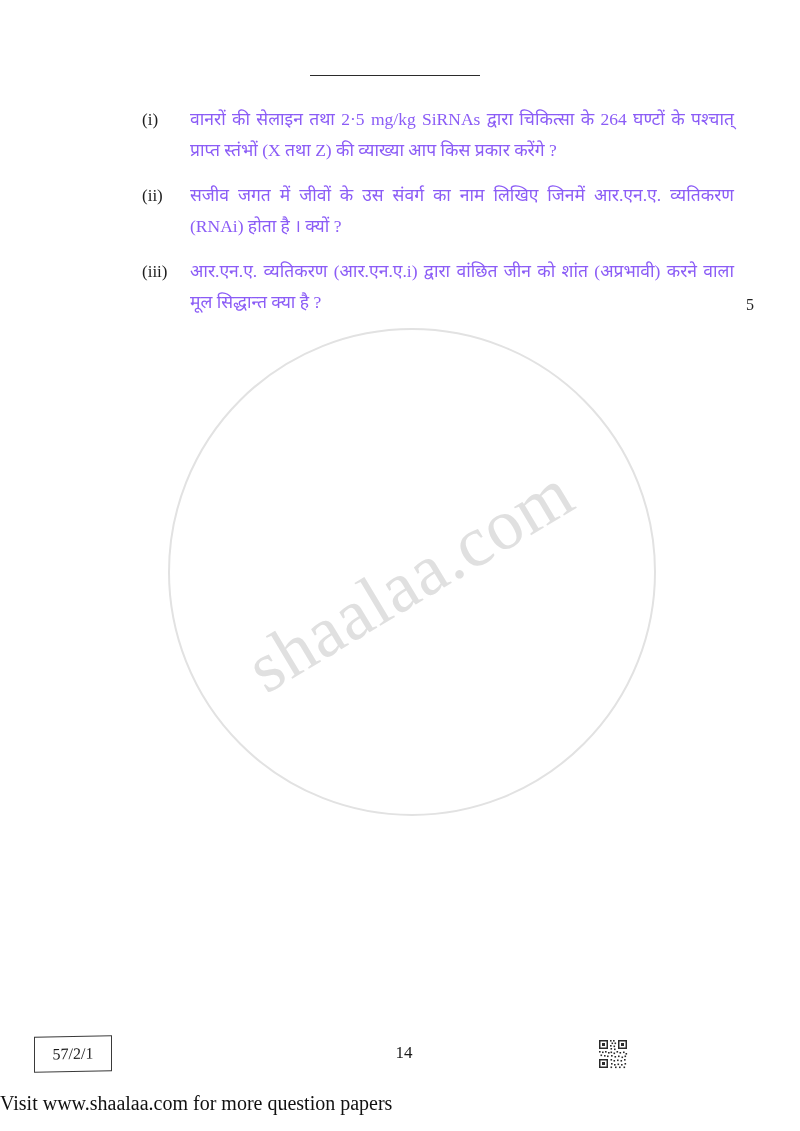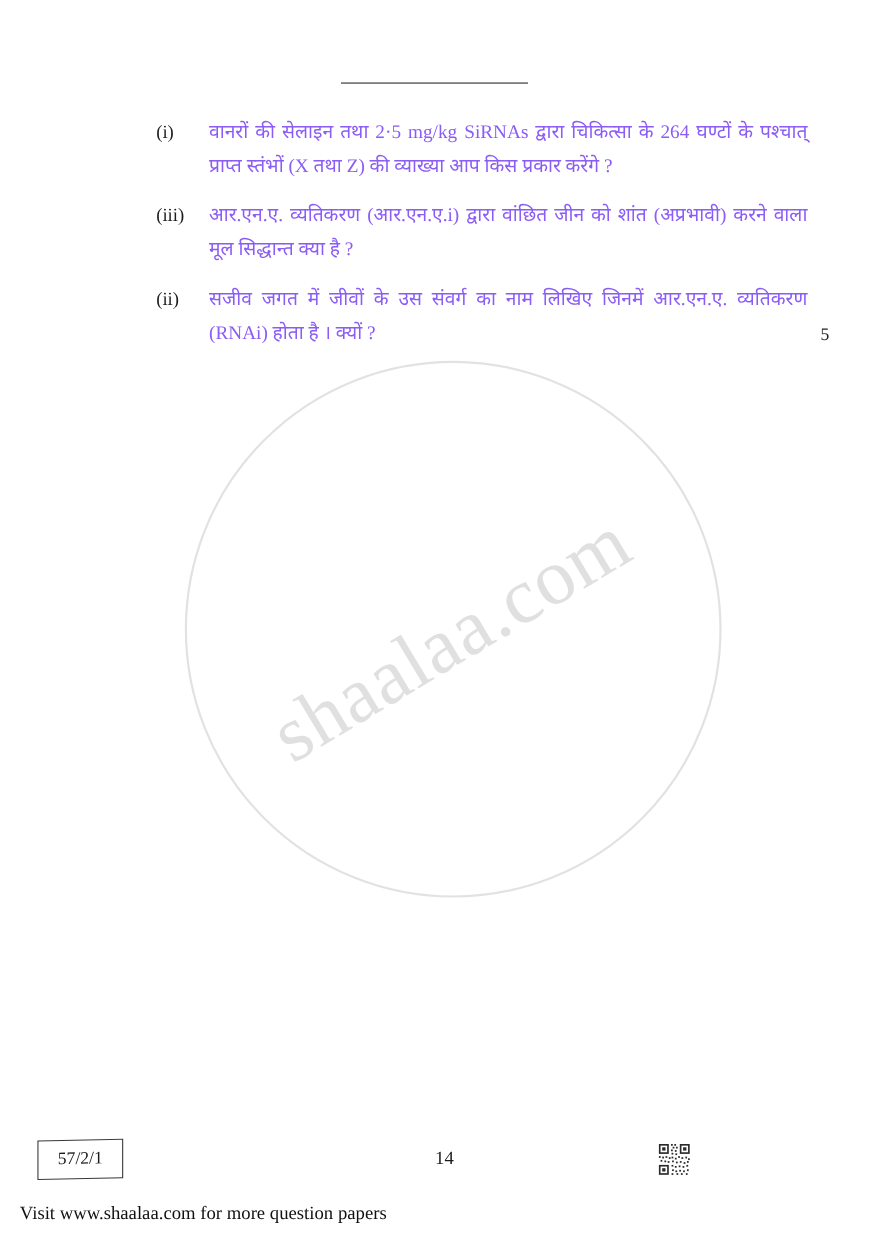--- a/index.html
+++ b/index.html
@@ -127,49 +127,48 @@
     height: 30px;
   }
   .visit-bar {
     position: absolute;
     left: 0;
     top: 1086px;
     width: 800px;
     height: 45px;
     background: #ffffff;
     font-family: "Liberation Serif", serif;
-    font-size: 17px;
+    font-size: 20px;
     color: #111;
-    padding-left: 18px;
     box-sizing: border-box;
     line-height: 34px;
   }
 </style>
 </head>
 <body>
 
 <div class="page">
 
   <div class="top-rule"></div>
 
   <div class="qlist">
 
     <div class="qrow">
       <div class="qnum">(i)</div>
       <div class="qbody">वानरों की सेलाइन तथा 2·5 mg/kg SiRNAs द्वारा चिकित्सा के 264 घण्टों के पश्चात् प्राप्त स्तंभों (X तथा Z) की व्याख्या आप किस प्रकार करेंगे ?</div>
     </div>
 
     <div class="qrow">
+      <div class="qnum">(ii)</div>
+      <div class="qbody">सजीव जगत में जीवों के उस संवर्ग का नाम लिखिए जिनमें आर.एन.ए. व्यतिकरण (RNAi) होता है । क्यों ?</div>
+    </div>
+
+    <div class="qrow">
       <div class="qnum">(iii)</div>
       <div class="qbody">आर.एन.ए. व्यतिकरण (आर.एन.ए.i) द्वारा वांछित जीन को शांत (अप्रभावी) करने वाला मूल सिद्धान्त क्या है ?</div>
-    </div>
-
-    <div class="qrow">
-      <div class="qnum">(ii)</div>
-      <div class="qbody">सजीव जगत में जीवों के उस संवर्ग का नाम लिखिए जिनमें आर.एन.ए. व्यतिकरण (RNAi) होता है । क्यों ?</div>
     </div>
 
   </div>
 
   <div id="q3-marks">5</div>
 
   <div class="watermark"></div>
   <div class="watermark-text">shaalaa.com</div>
 
   <div class="code-badge">57/2/1</div>

